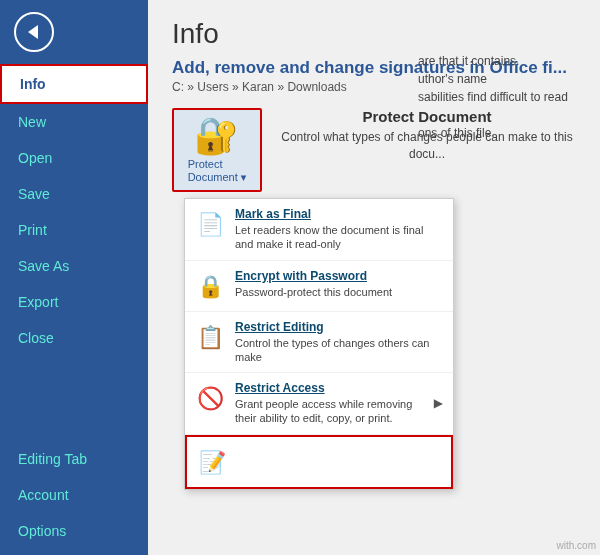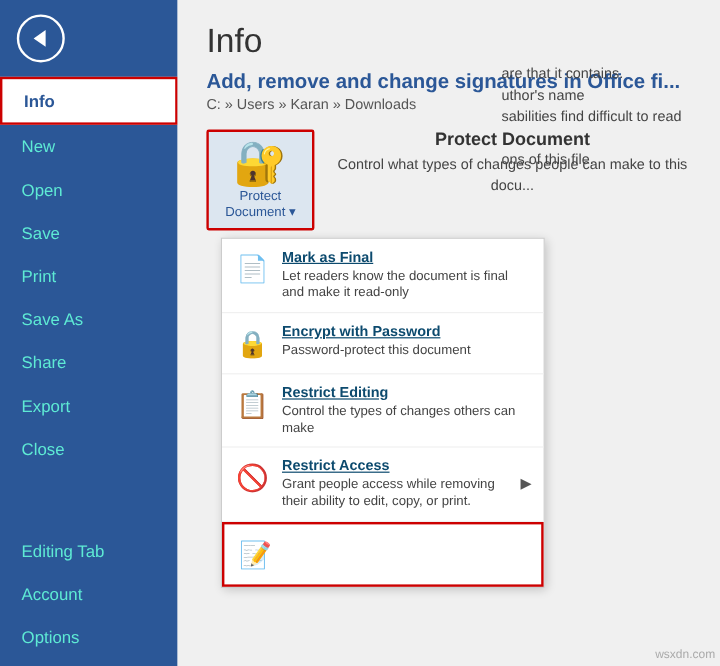--- a/index.html
+++ b/index.html
@@ -100,21 +100,20 @@
       flex-shrink: 0;
     }
     .protect-icon {
       font-size: 36px;
       line-height: 1;
       margin-bottom: 4px;
     }
     .protect-label {
       font-size: 11px;
       color: #2b5797;
-      text-align: center;
       line-height: 1.2;
     }
 
     .protect-desc {
       flex: 1;
       text-align: center;
     }
     .protect-desc-title {
       font-size: 15px;
       font-weight: 600;
@@ -219,23 +218,20 @@
   <div class="sidebar-item">
     <span>Save</span>
   </div>
   <div class="sidebar-item">
     <span>Print</span>
   </div>
   <div class="sidebar-item">
     <span>Save As</span>
   </div>
   <div class="sidebar-item">
-    <span>Share</span>
-  </div>
-  <div class="sidebar-item">
     <span>Export</span>
   </div>
   <div class="sidebar-item">
     <span>Close</span>
   </div>
 
   <div class="sidebar-spacer"></div>
 
   <div class="sidebar-bottom">
     <div class="sidebar-item">
@@ -310,14 +306,14 @@
     </div>
   </div>
 
   <div class="right-text">
     are that it contains.<br>
     uthor's name<br>
     sabilities find difficult to read<br><br>
     ons of this file.
   </div>
 
-  <div class="watermark">wsxdn.com</div>
+  <div class="watermark">with.com</div>
 </div>
 
 </body></html>

